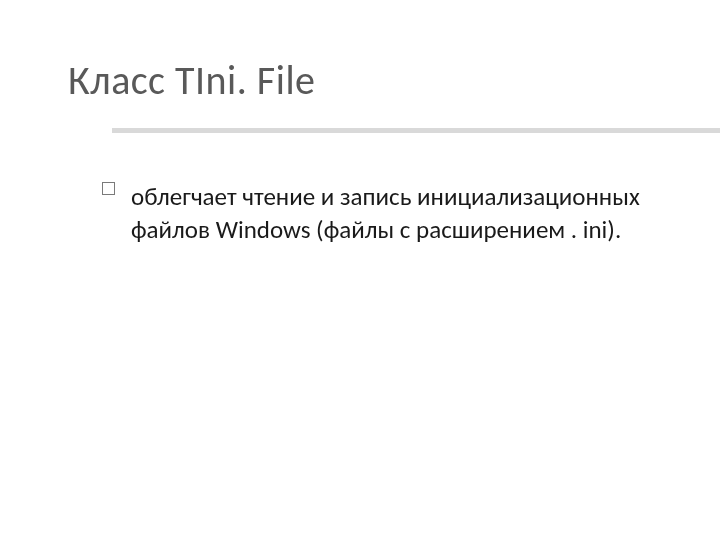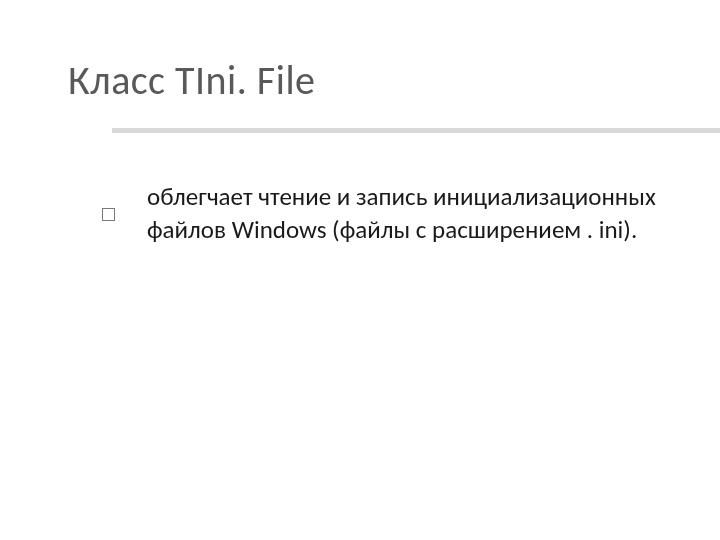--- a/index.html
+++ b/index.html
@@ -44,22 +44,21 @@
       height: 5px;
       align-self: center;
       margin-left: 0;
     }
     .content {
       margin-top: 36px;
       padding-left: 18px;
     }
     .bullet-item {
       display: flex;
-      align-items: center;
-      gap: 16px;
+      align-items: flex-start;
     }
     .bullet-marker {
       flex-shrink: 0;
       width: 13px;
       height: 13px;
       border: 1.8px solid #7a7a7a;
       margin-top: 9px;
     }
     .bullet-text {
       font-size: 25px;

